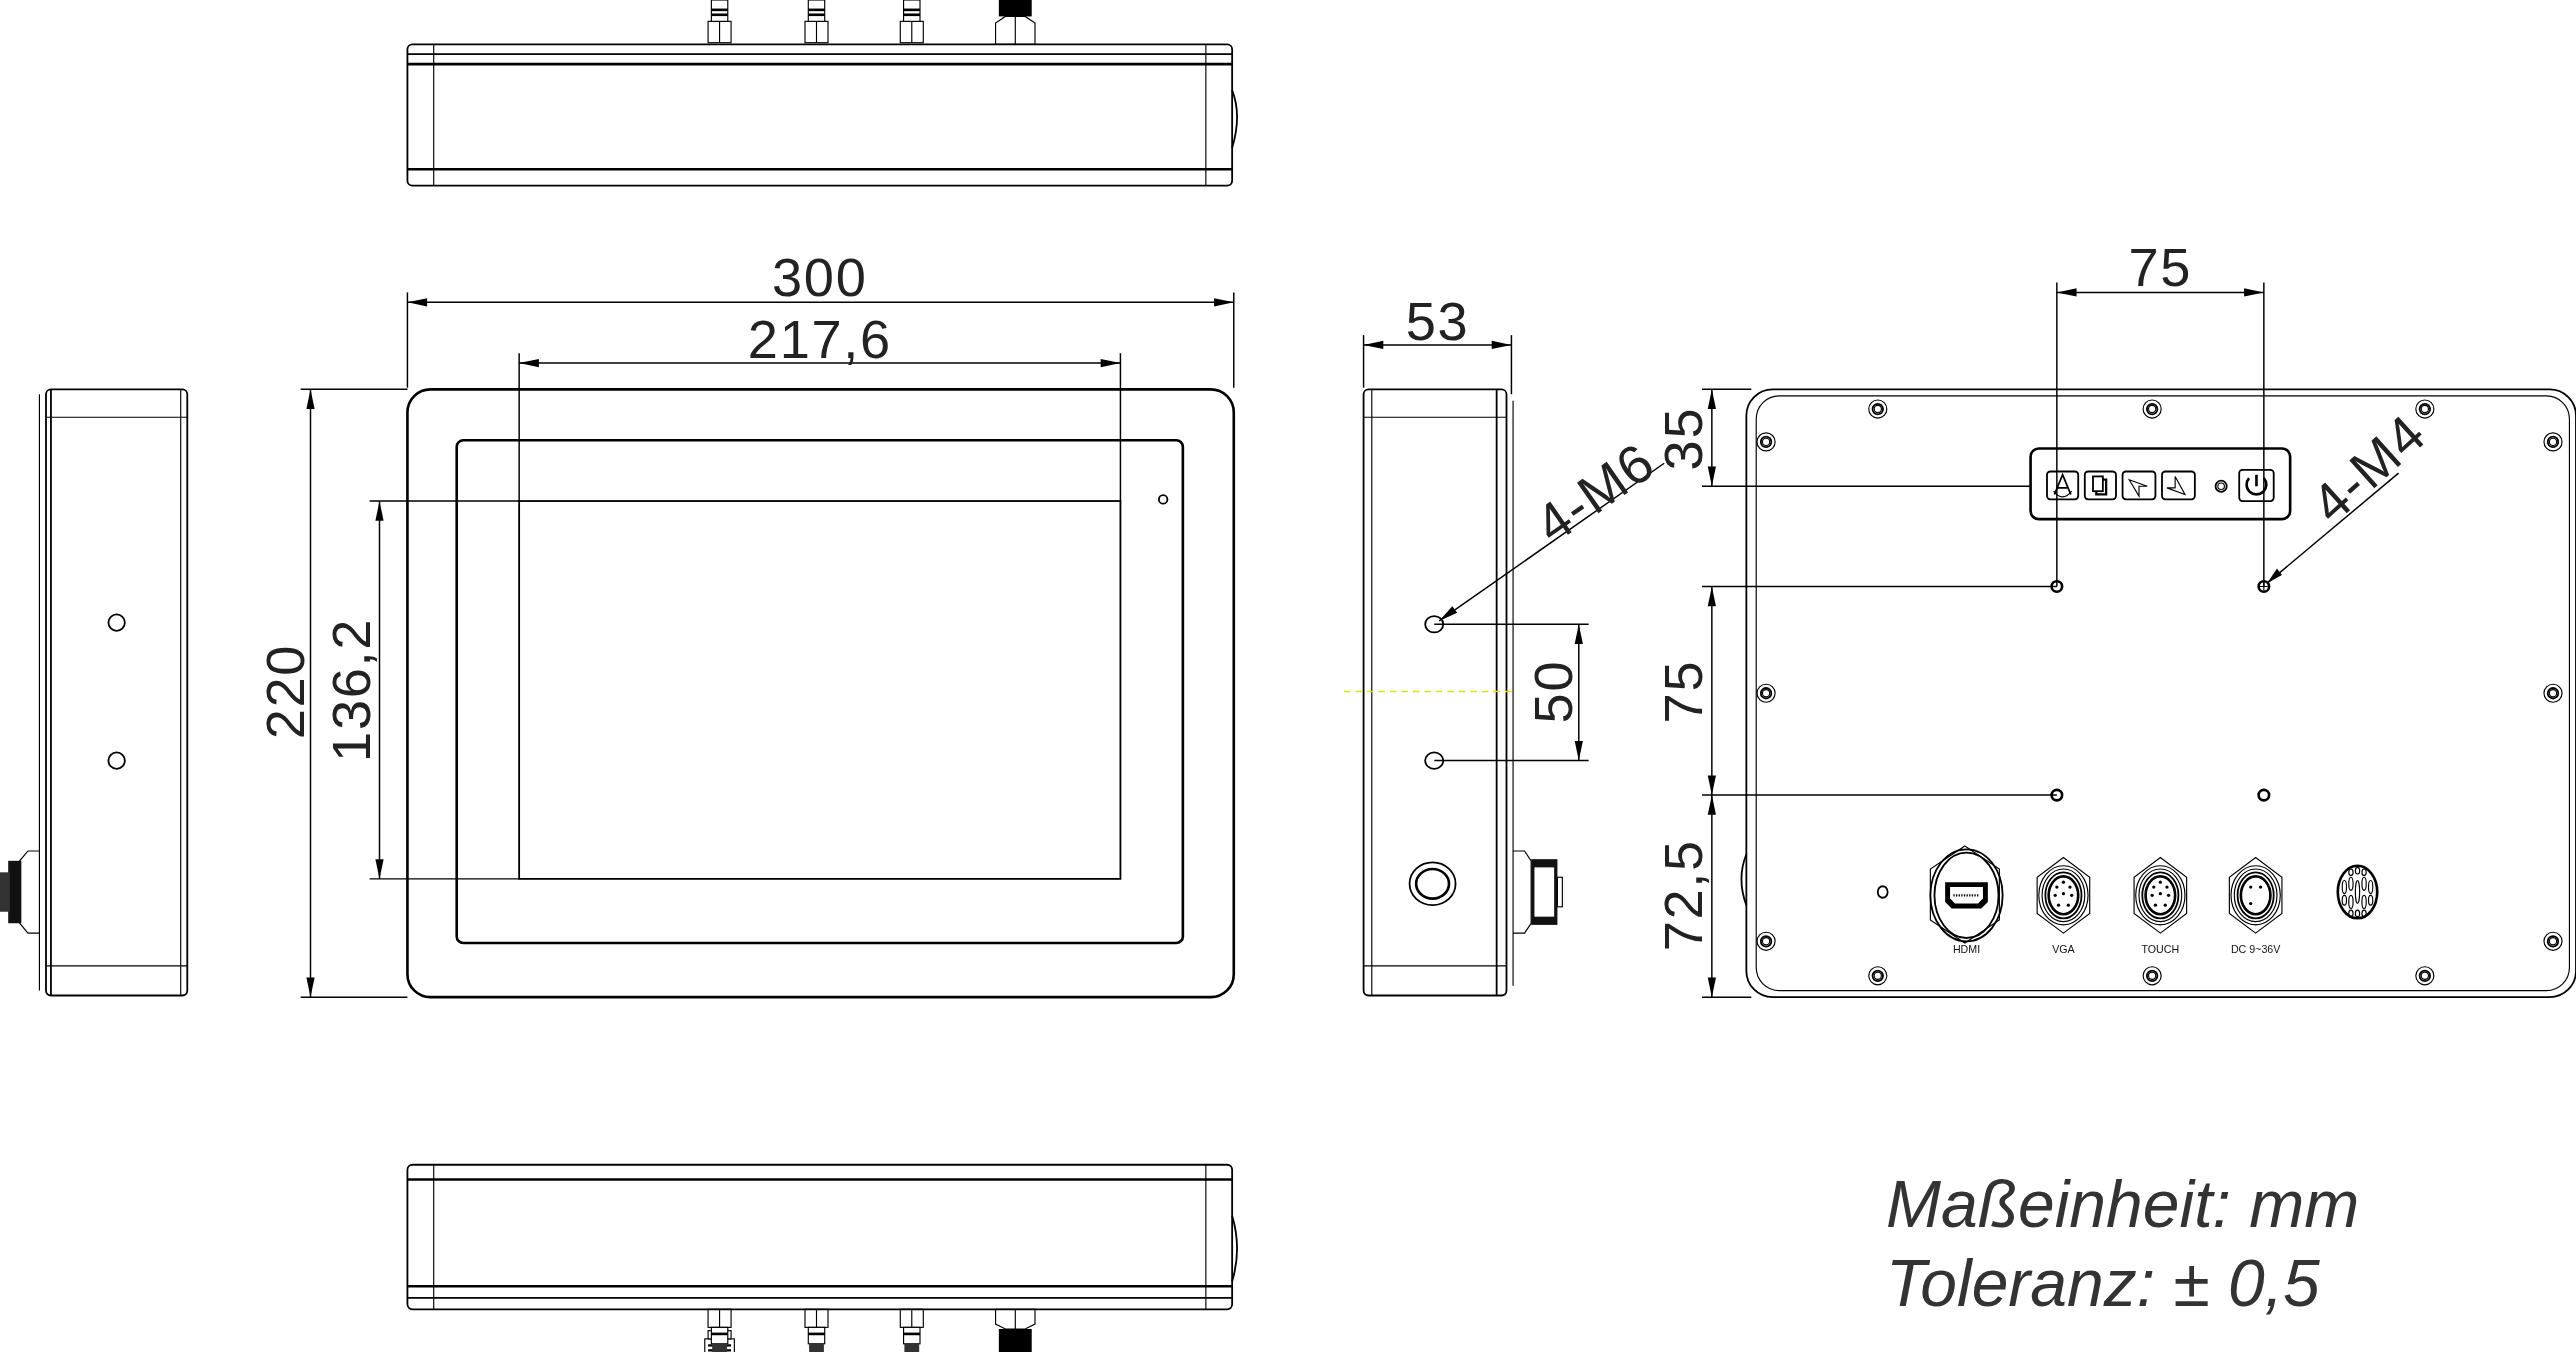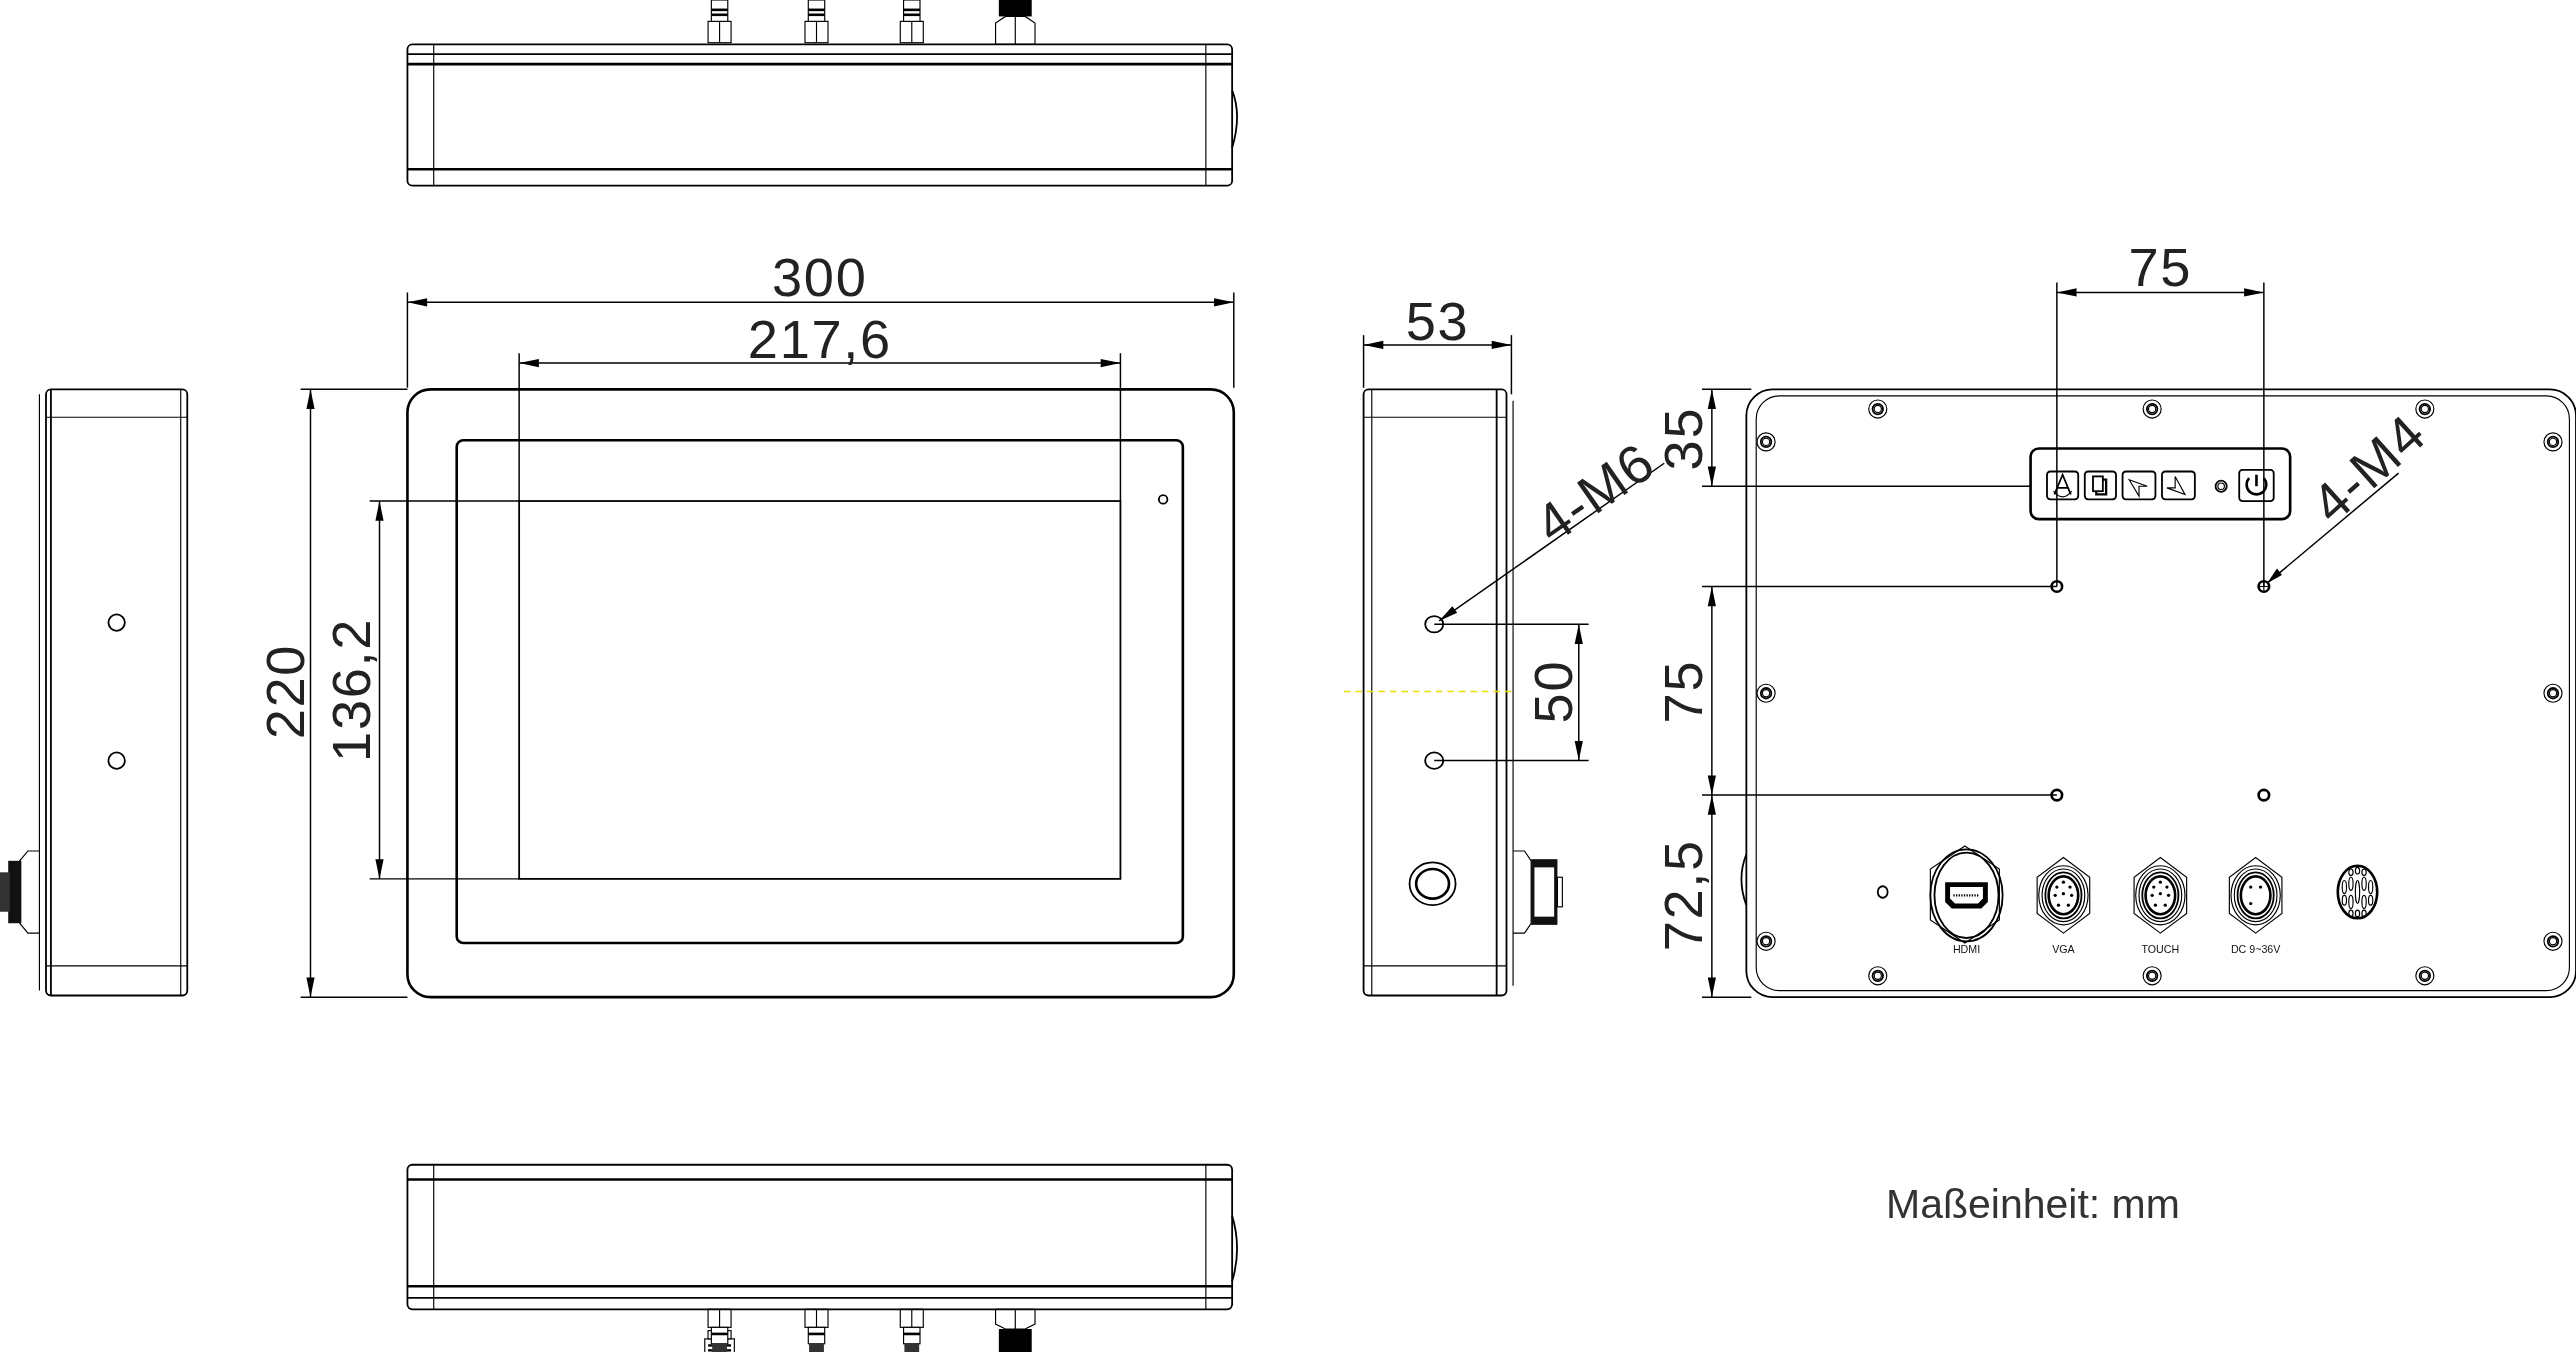--- a/index.html
+++ b/index.html
@@ -5,21 +5,21 @@
   html, body { margin:0; padding:0; background:#ffffff; }
   body { width:2576px; height:1352px; overflow:hidden; position:relative; font-family:"Liberation Sans", sans-serif; }
   #drawing { position:absolute; left:0; top:0; width:2576px; height:1352px; }
   .ln { stroke:#000; fill:none; stroke-width:1.1; }
   .lnb { stroke:#000; fill:none; stroke-width:1.6; }
   .thin { stroke:#000; fill:none; stroke-width:0.7; }
   .dim { stroke:#000; fill:none; stroke-width:0.9; }
   .arrow { fill:#000; stroke:none; }
   .cadtext { font-family:"Liberation Sans", sans-serif; font-weight:300; fill:#222; font-size:33px; letter-spacing:1px; }
   .lbl { font-family:"Liberation Sans", sans-serif; font-size:6.5px; fill:#111; }
-  .legend { position:absolute; left:1886px; top:1165px; font-family:"Liberation Sans", sans-serif; font-size:41px; color:#333; line-height:79px; font-weight:300; }
+  .legend { position:absolute; left:1886px; top:1165px; font-family:"Liberation Sans", sans-serif; font-size:66px; color:#333; line-height:79px; font-weight:300;font-style:italic; }
   .legend div { white-space:nowrap; }
   .blk { fill:#000; }
   .center-line { stroke:#e8e000; stroke-width:0.9; stroke-dasharray:4 3; fill:none; }
 </style>
 </head>
 <body>
 
 <svg id="drawing" viewBox="0 0 1568 823" preserveAspectRatio="none" xmlns="http://www.w3.org/2000/svg">
   <defs>
     <g id="screwhole">
@@ -385,14 +385,15 @@
   </g>
 
   <text x="1197" y="580" text-anchor="middle" class="lbl">HDMI</text>
   <text x="1256" y="580" text-anchor="middle" class="lbl">VGA</text>
   <text x="1315" y="580" text-anchor="middle" class="lbl">TOUCH</text>
   <text x="1373" y="580" text-anchor="middle" class="lbl">DC 9~36V</text>
 </svg>
 
 <div class="legend">
   <div>Maßeinheit: mm</div>
+  <div>Toleranz: ± 0,5</div>
 </div>
 
 
 </body></html>

